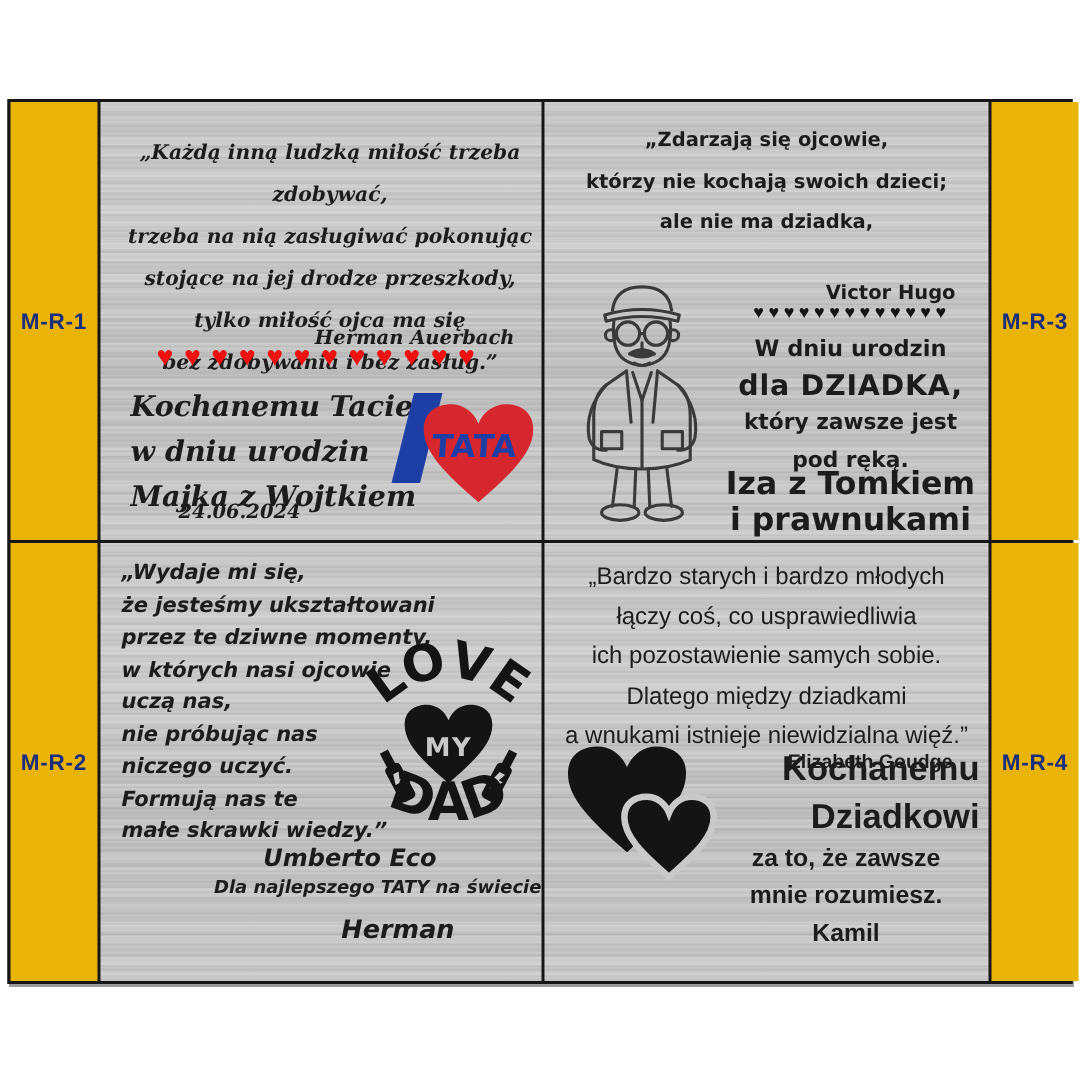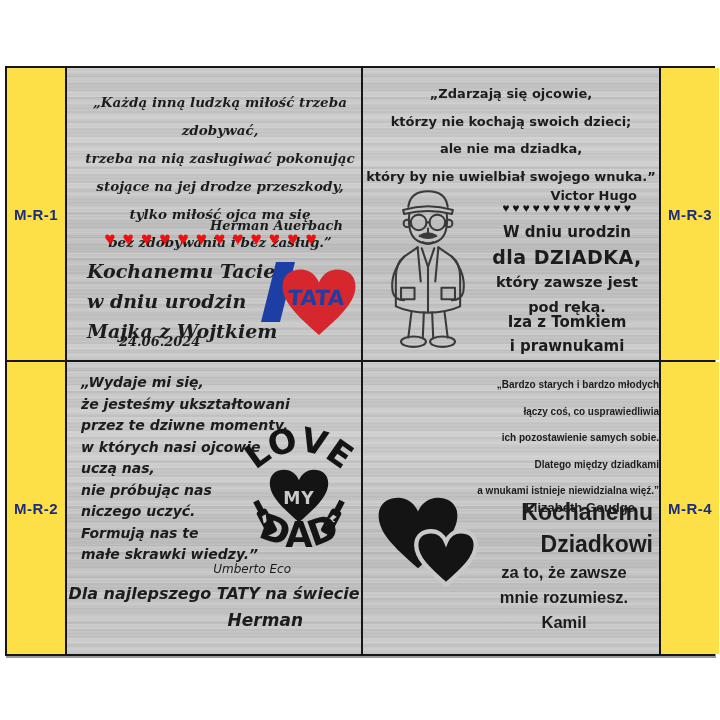--- a/index.html
+++ b/index.html
@@ -13,21 +13,21 @@
     grid-template-rows:292px 292px;
     gap:2px;
     background:#161616;
     border:2px solid #161616;
     width:706px;
     margin:66px auto 0 auto;
     box-shadow:1px 2px 0 0 #9a9a9a;
   }
   .cell{position:relative;overflow:hidden;}
   .label-cell{
-    background:#fde047;
+    background:#eab308;
     display:flex;align-items:center;justify-content:center;
   }
   .label-cell span{
     color:#1b2d7f;font-weight:bold;font-size:15px;letter-spacing:0.5px;
   }
   .panel{
     background:
       repeating-linear-gradient(180deg,
         rgba(255,255,255,0.10) 0px, rgba(255,255,255,0) 1px,
         rgba(0,0,0,0.05) 2px, rgba(255,255,255,0.07) 3px,
@@ -63,41 +63,41 @@
     font-family:"DejaVu Sans", sans-serif;}
   .p3-hearts{left:120px;right:6px;top:133px;text-align:center;
     color:#141414;font-size:12px;letter-spacing:3px;}
   .p3-ded{left:116px;right:4px;top:152px;text-align:center;
     font-family:"DejaVu Sans", sans-serif;font-weight:bold;}
   .p3-ded .l1{font-size:15px;line-height:24px;}
   .p3-ded .l2{font-size:19px;line-height:26px;letter-spacing:0.5px;}
   .p3-ded .l3{font-size:14.5px;line-height:25px;}
   .p3-sig{left:116px;right:4px;top:242px;text-align:center;
     font-family:"DejaVu Sans", sans-serif;font-weight:bold;
-    font-size:15px;line-height:24px;}
+    font-size:21px;line-height:24px;}
   .p3-grandpa{left:12px;top:116px;}
 
   
   .p2-quote{left:14px;top:10px;
     font-family:"DejaVu Sans", sans-serif;font-weight:bold;font-style:italic;
     font-size:14px;line-height:21.5px;}
   .p2-author{left:14px;width:210px;top:200px;text-align:right;
-    font-family:"DejaVu Sans", sans-serif;font-weight:normal;font-style:italic;font-size:12px;}
+    font-family:"DejaVu Sans", sans-serif;font-weight:bold;font-style:italic;font-size:16px;}
   .p2-graphic{left:176px;top:60px;}
-  .p2-ded{left:0;right:0;top:222px;text-align:center;
+  .p2-ded{left:0;right:0;top:222px;text-align:right;
     font-family:"DejaVu Sans", sans-serif;font-weight:bold;font-style:italic;
-    font-size:16px;}
+    font-size:12px;}
   .p2-sig{right:58px;top:248px;text-align:right;
     font-family:"DejaVu Sans", sans-serif;font-weight:bold;font-style:italic;
     font-size:17px;}
 
   
-  .p4-quote{left:0;right:0;top:10px;text-align:right;
-    font-family:"Liberation Sans", sans-serif;font-weight:bold;
-    font-size:10px;line-height:26.5px;}
+  .p4-quote{left:0;right:0;top:10px;text-align:center;
+    font-family:"Liberation Sans", sans-serif;font-weight:normal;
+    font-size:16px;line-height:26.5px;}
   .p4-author{right:24px;top:138px;
     font-family:"Liberation Sans", sans-serif;font-weight:bold;font-size:13px;}
   .p4-hearts{left:12px;top:132px;}
   .p4-text{left:112px;right:6px;top:134px;text-align:center;
     font-family:"Liberation Sans", sans-serif;font-weight:bold;}
   .p4-text .big{font-size:23px;line-height:32px;text-align:right;}
   .p4-text .med{font-size:16.5px;line-height:25px;}
   svg{display:block;overflow:visible;}
 </style>
 </head>
@@ -132,21 +132,20 @@
       </g>
       <text x="64" y="49" text-anchor="middle" font-family="DejaVu Sans, sans-serif" font-weight="bold" font-size="21" fill="#1d3fa5" transform="skewX(-4)">TATA</text>
     </svg>
   </div>
 
   <div class="cell panel">
     <div class="abs p3-quote">
       <div>„Zdarzają się ojcowie,</div>
       <div>którzy nie kochają swoich dzieci;</div>
       <div>ale nie ma dziadka,</div>
-      <div>który by nie uwielbiał swojego wnuka.”</div>
     </div>
     <div class="abs p3-author">Victor Hugo</div>
     <div class="abs p3-hearts">♥♥♥♥♥♥♥♥♥♥♥♥♥</div>
     <div class="abs p3-ded">
       <div class="l1">W dniu urodzin</div>
       <div class="l2">dla DZIADKA,</div>
       <div class="l3">który zawsze jest pod ręką.</div>
     </div>
     <div class="abs p3-sig">
       <div>Iza z Tomkiem</div>

